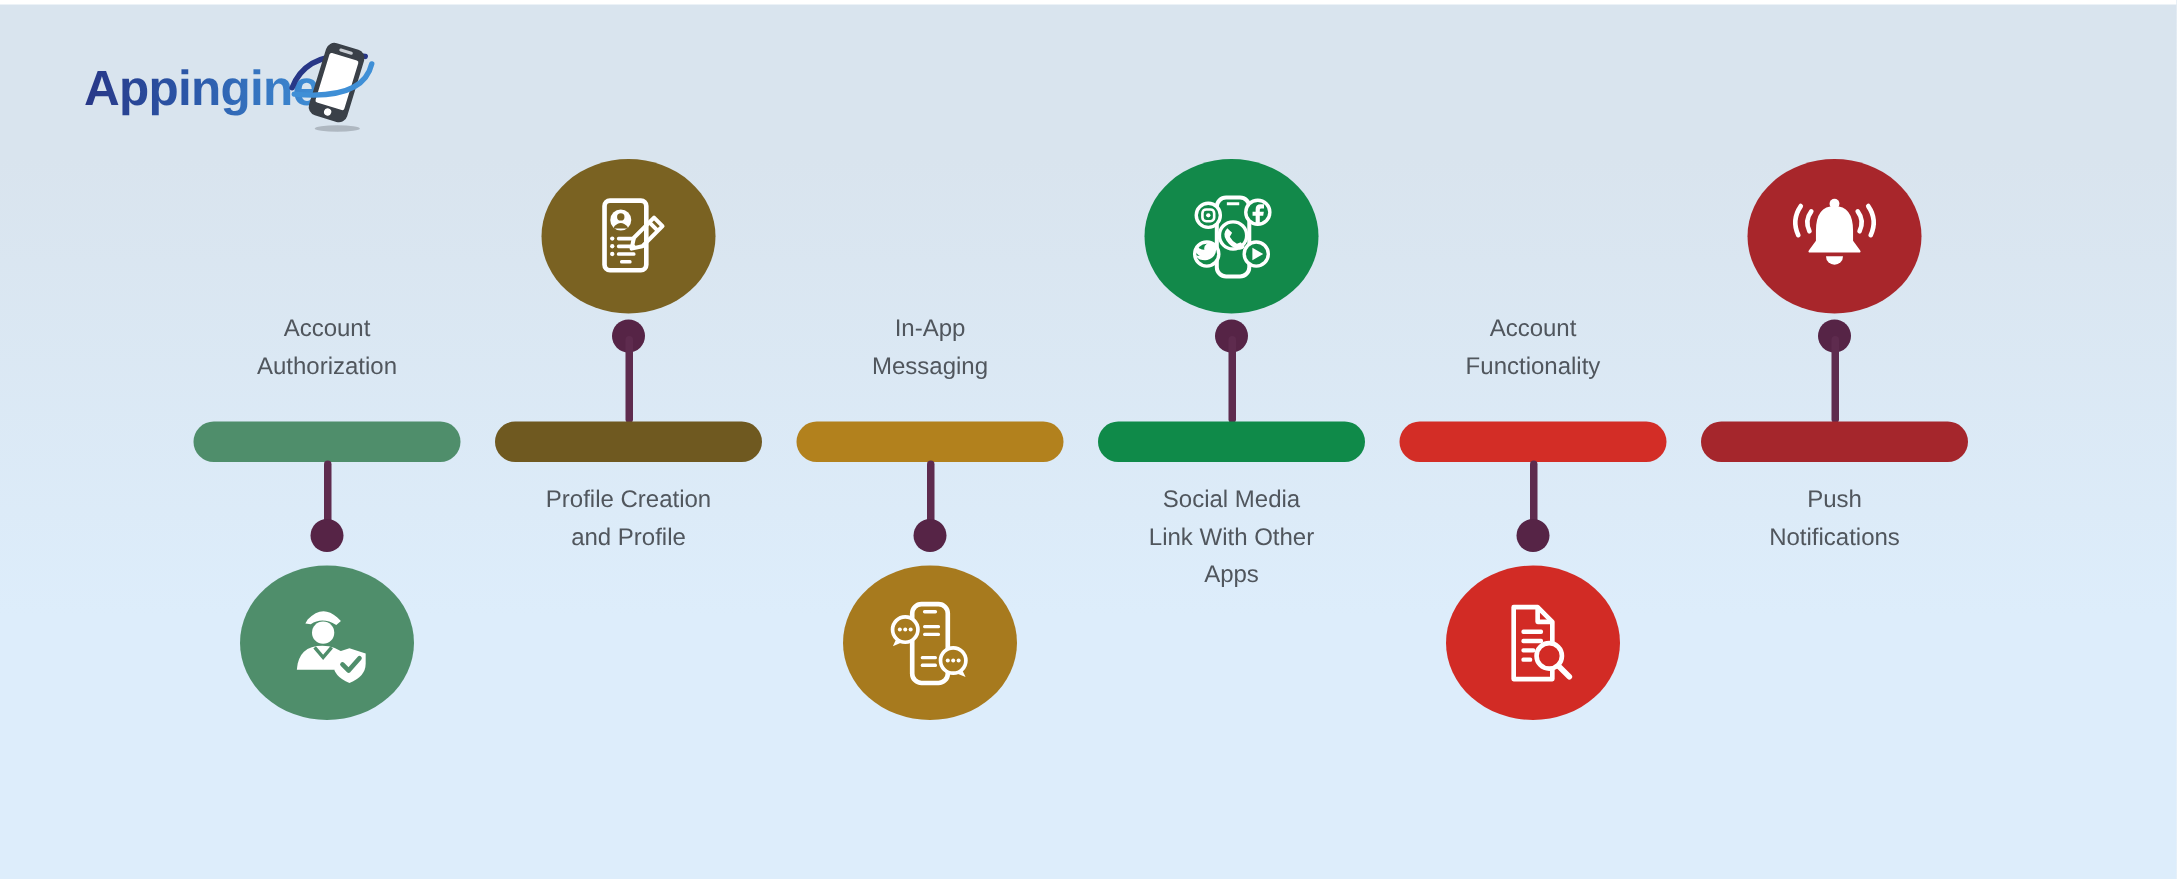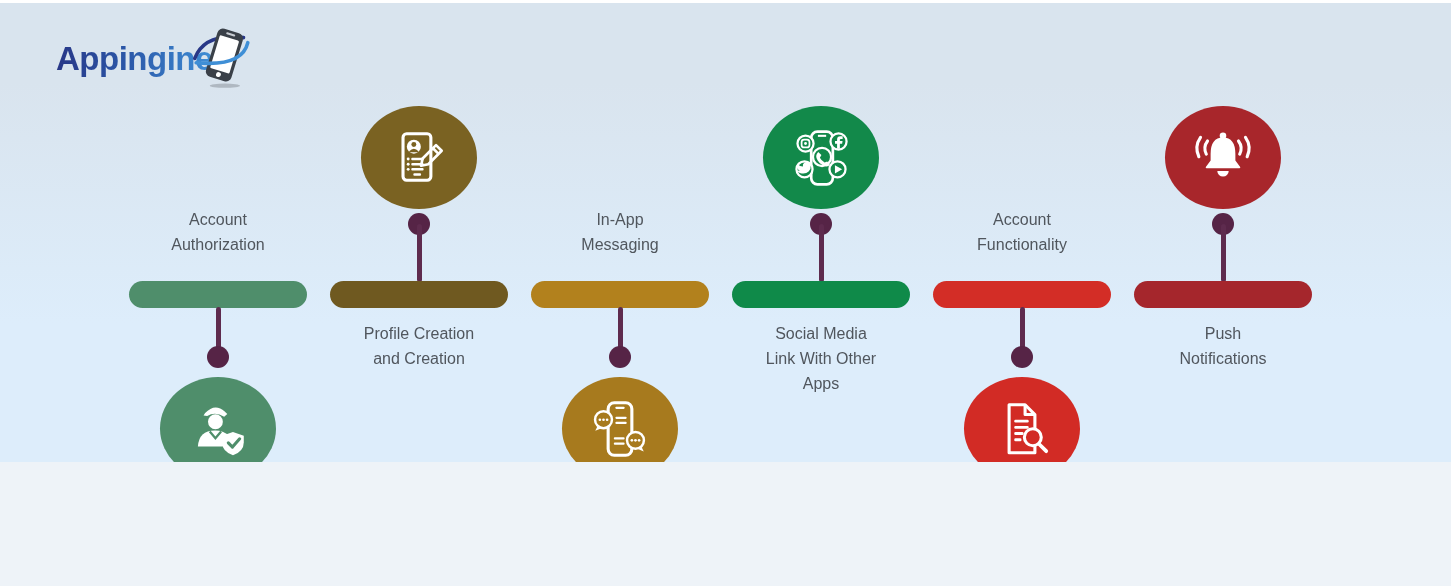--- a/index.html
+++ b/index.html
@@ -7,21 +7,21 @@
     --line:#5e2b4e; --dotc:#562446; --label:#50565d;
     --g1:#283787; --g2:#2b57a8; --g3:#3f8fd6; --phone:#3a4048;
   }
   *{margin:0;padding:0;box-sizing:border-box;}
   body{
     font-family:"Liberation Sans", sans-serif;
     background:#eef3f8;
   }
   .stage{
     position:relative;
-    width:1451px;height:462px;
+    width:1451px;height:586px;
     background:linear-gradient(180deg,var(--bg-top) 0%,var(--bg-top) 18%,var(--bg-bottom) 70%,var(--bg-bottom) 100%);
     overflow:hidden;
   }
   .stage::before{
     content:"";position:absolute;top:0;left:0;right:0;height:3px;
     background:#fff;z-index:5;
   }
   
   .logo{
     position:absolute;left:56px;top:26px;
@@ -129,21 +129,21 @@
           <path d="M48.5 19.5 l5.5 5.5 L41 38 l-7 1.5 1.5 -7 z"></path>
           <path d="M45.5 22.5 l5.5 5.5"></path>
         </g>
       </svg>
     </div>
     <div class="dot"></div>
     <div class="vline"></div>
     <div class="bar"></div>
     <div class="label">
       <div>Profile Creation</div>
-      <div>and Creation</div>
+      <div>and Profile</div>
     </div>
   </section>
 
   <section class="item below" style="--bar: #b2811d; --circle: #a77a1e;">
     <div class="label">
       <div>In-App</div>
       <div>Messaging</div>
     </div>
     <div class="bar"></div>
     <div class="vline"></div>

